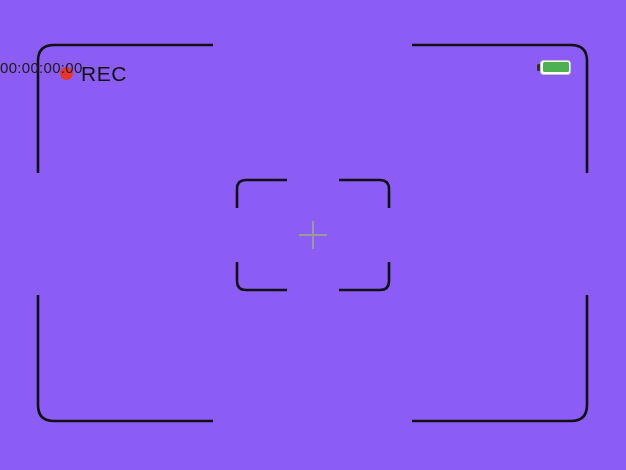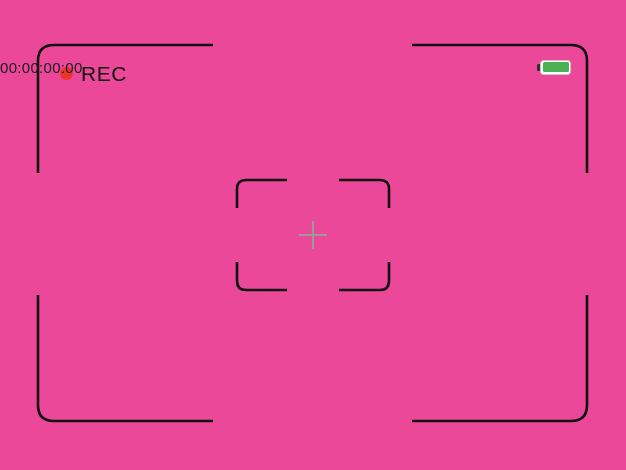--- a/index.html
+++ b/index.html
@@ -5,21 +5,21 @@
   html, body {
     margin: 0;
     padding: 0;
     background: #ffffff;
     font-family: "Liberation Sans", sans-serif;
   }
   .stage {
     position: relative;
     width: 626px;
     height: 470px;
-    background: #ec4899;
+    background: #8b5cf6;
     overflow: hidden;
   }
   .overlay-svg {
     position: absolute;
     left: 0;
     top: 0;
     width: 626px;
     height: 470px;
     display: block;
   }

